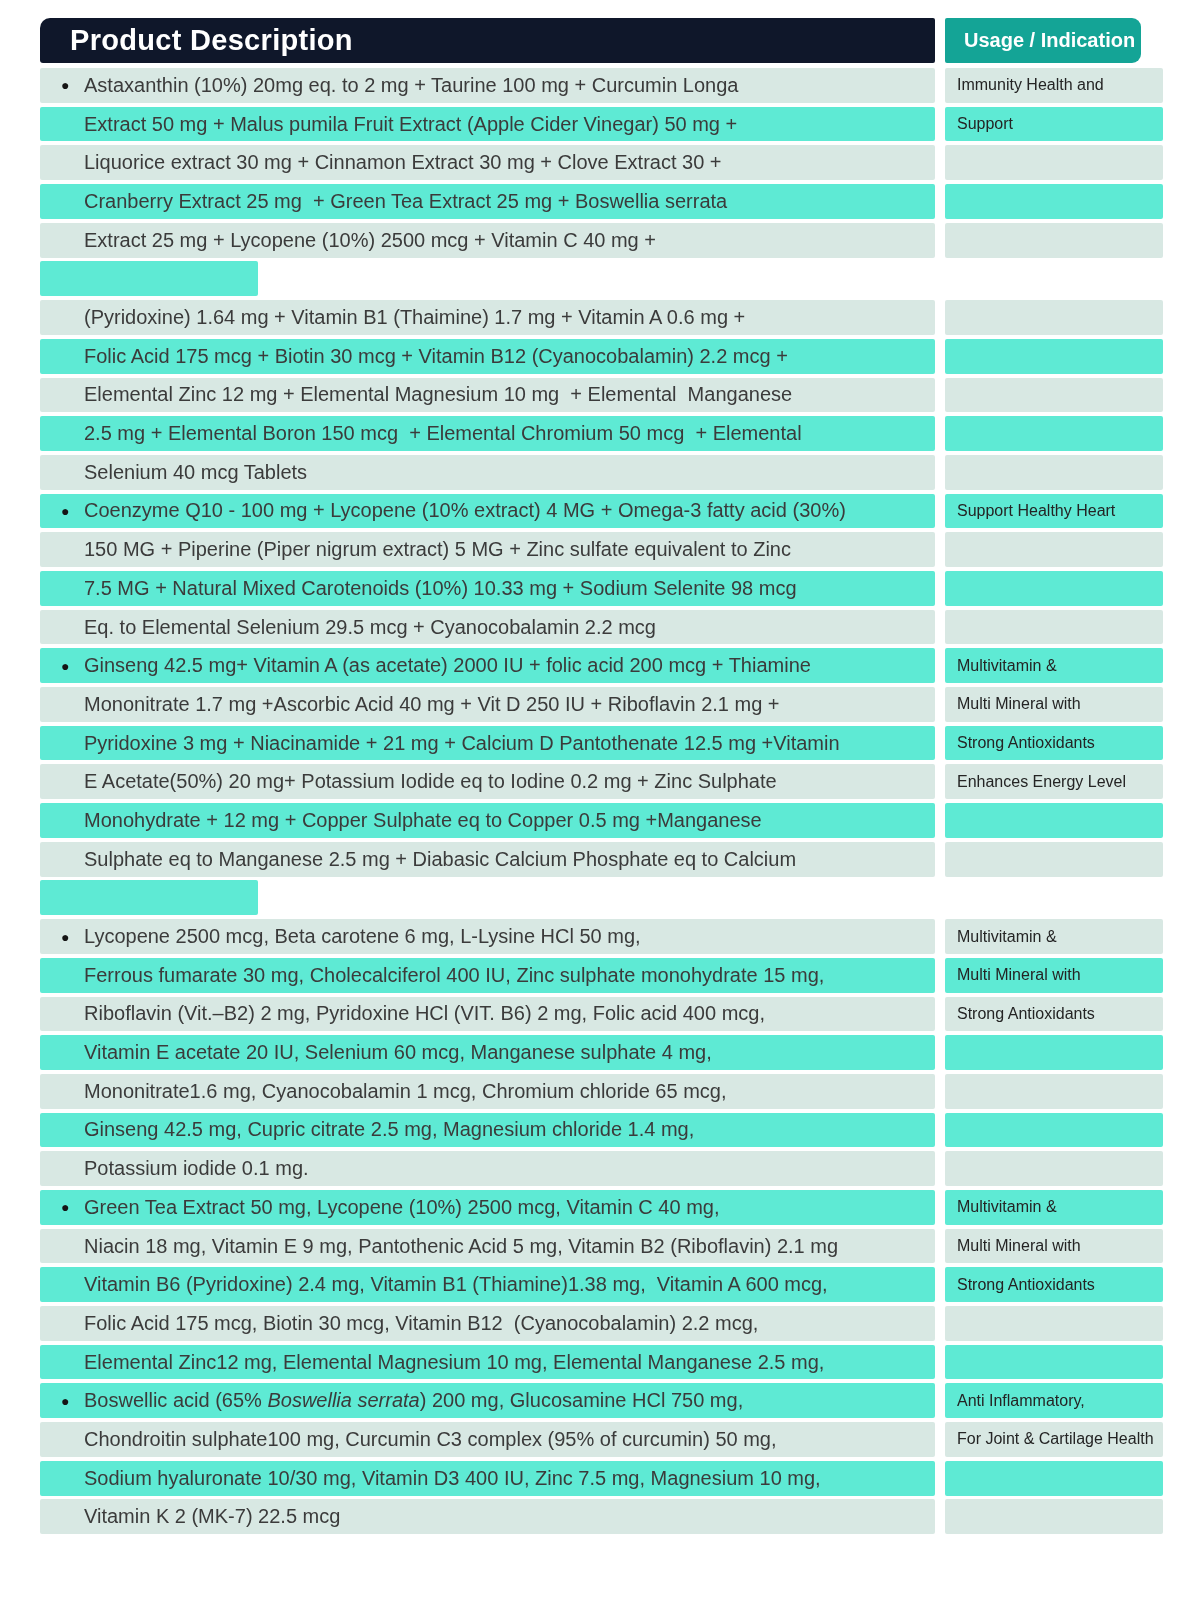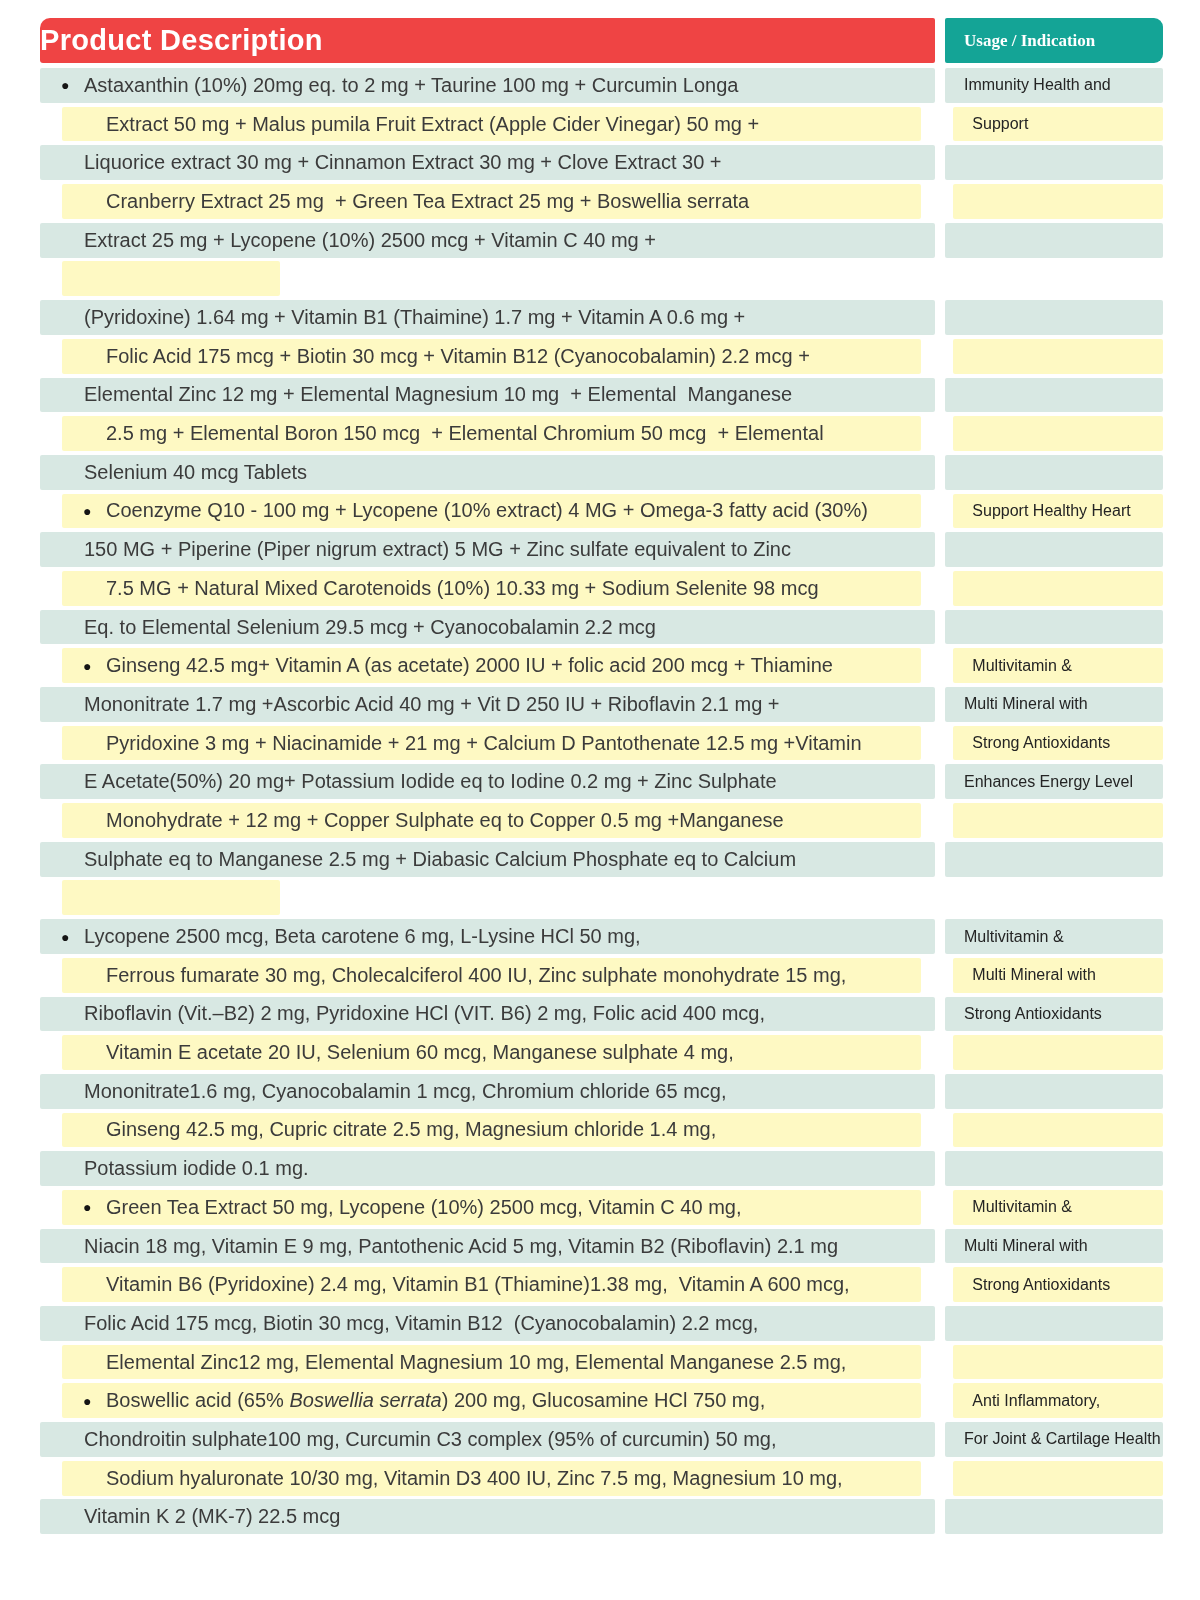--- a/index.html
+++ b/index.html
@@ -19,41 +19,41 @@
   }
   .header-row {
     display: flex;
     gap: 10px;
     height: 45px;
     margin-bottom: 5px;
   }
   .header-left {
     width: 895px;
     box-sizing: border-box;
-    background: #ef4444;
+    background: #0f172a;
     border-radius: 10px 2px 2px 3px;
     color: #ffffff;
     font-weight: bold;
     font-size: 29px;
     display: flex;
     align-items: center;
+    padding-left: 30px;
     letter-spacing: 0.3px;
   }
   .header-right {
-    width: 218px;
+    width: 196px;
     box-sizing: border-box;
     background: #14a496;
     border-radius: 2px 9px 9px 2px;
     color: #ffffff;
     font-weight: bold;
-    font-size: 17px;
+    font-size: 20px;
     display: flex;
     align-items: center;
     padding-left: 19px;
-    font-family: Liberation Serif, serif;
   }
   .row {
     display: flex;
     gap: 10px;
     height: 34.8px;
     margin-bottom: 3.9px;
   }
   .cell-left {
     width: 895px;
     box-sizing: border-box;
@@ -74,29 +74,29 @@
     transform: translateY(-50%);
     font-size: 14px;
     color: #151515;
     line-height: 1;
   }
   .cell-right {
     width: 218px;
     box-sizing: border-box;
     display: flex;
     align-items: center;
-    padding-left: 19px;
+    padding-left: 12px;
     font-size: 16px;
     color: #242424;
     white-space: nowrap;
     overflow: hidden;
     border-radius: 2px;
   }
   .mint  { background: #d8e8e3; }
-  .light { background: #fef9c3; margin-left: 22px; }
+  .light { background: #5eead4; }
   .cell-left i { }
 </style>
 </head>
 <body>
 
 <div class="table-wrap">
   <div class="header-row">
     <div class="header-left">Product Description</div>
     <div class="header-right">Usage / Indication</div>
   </div>

